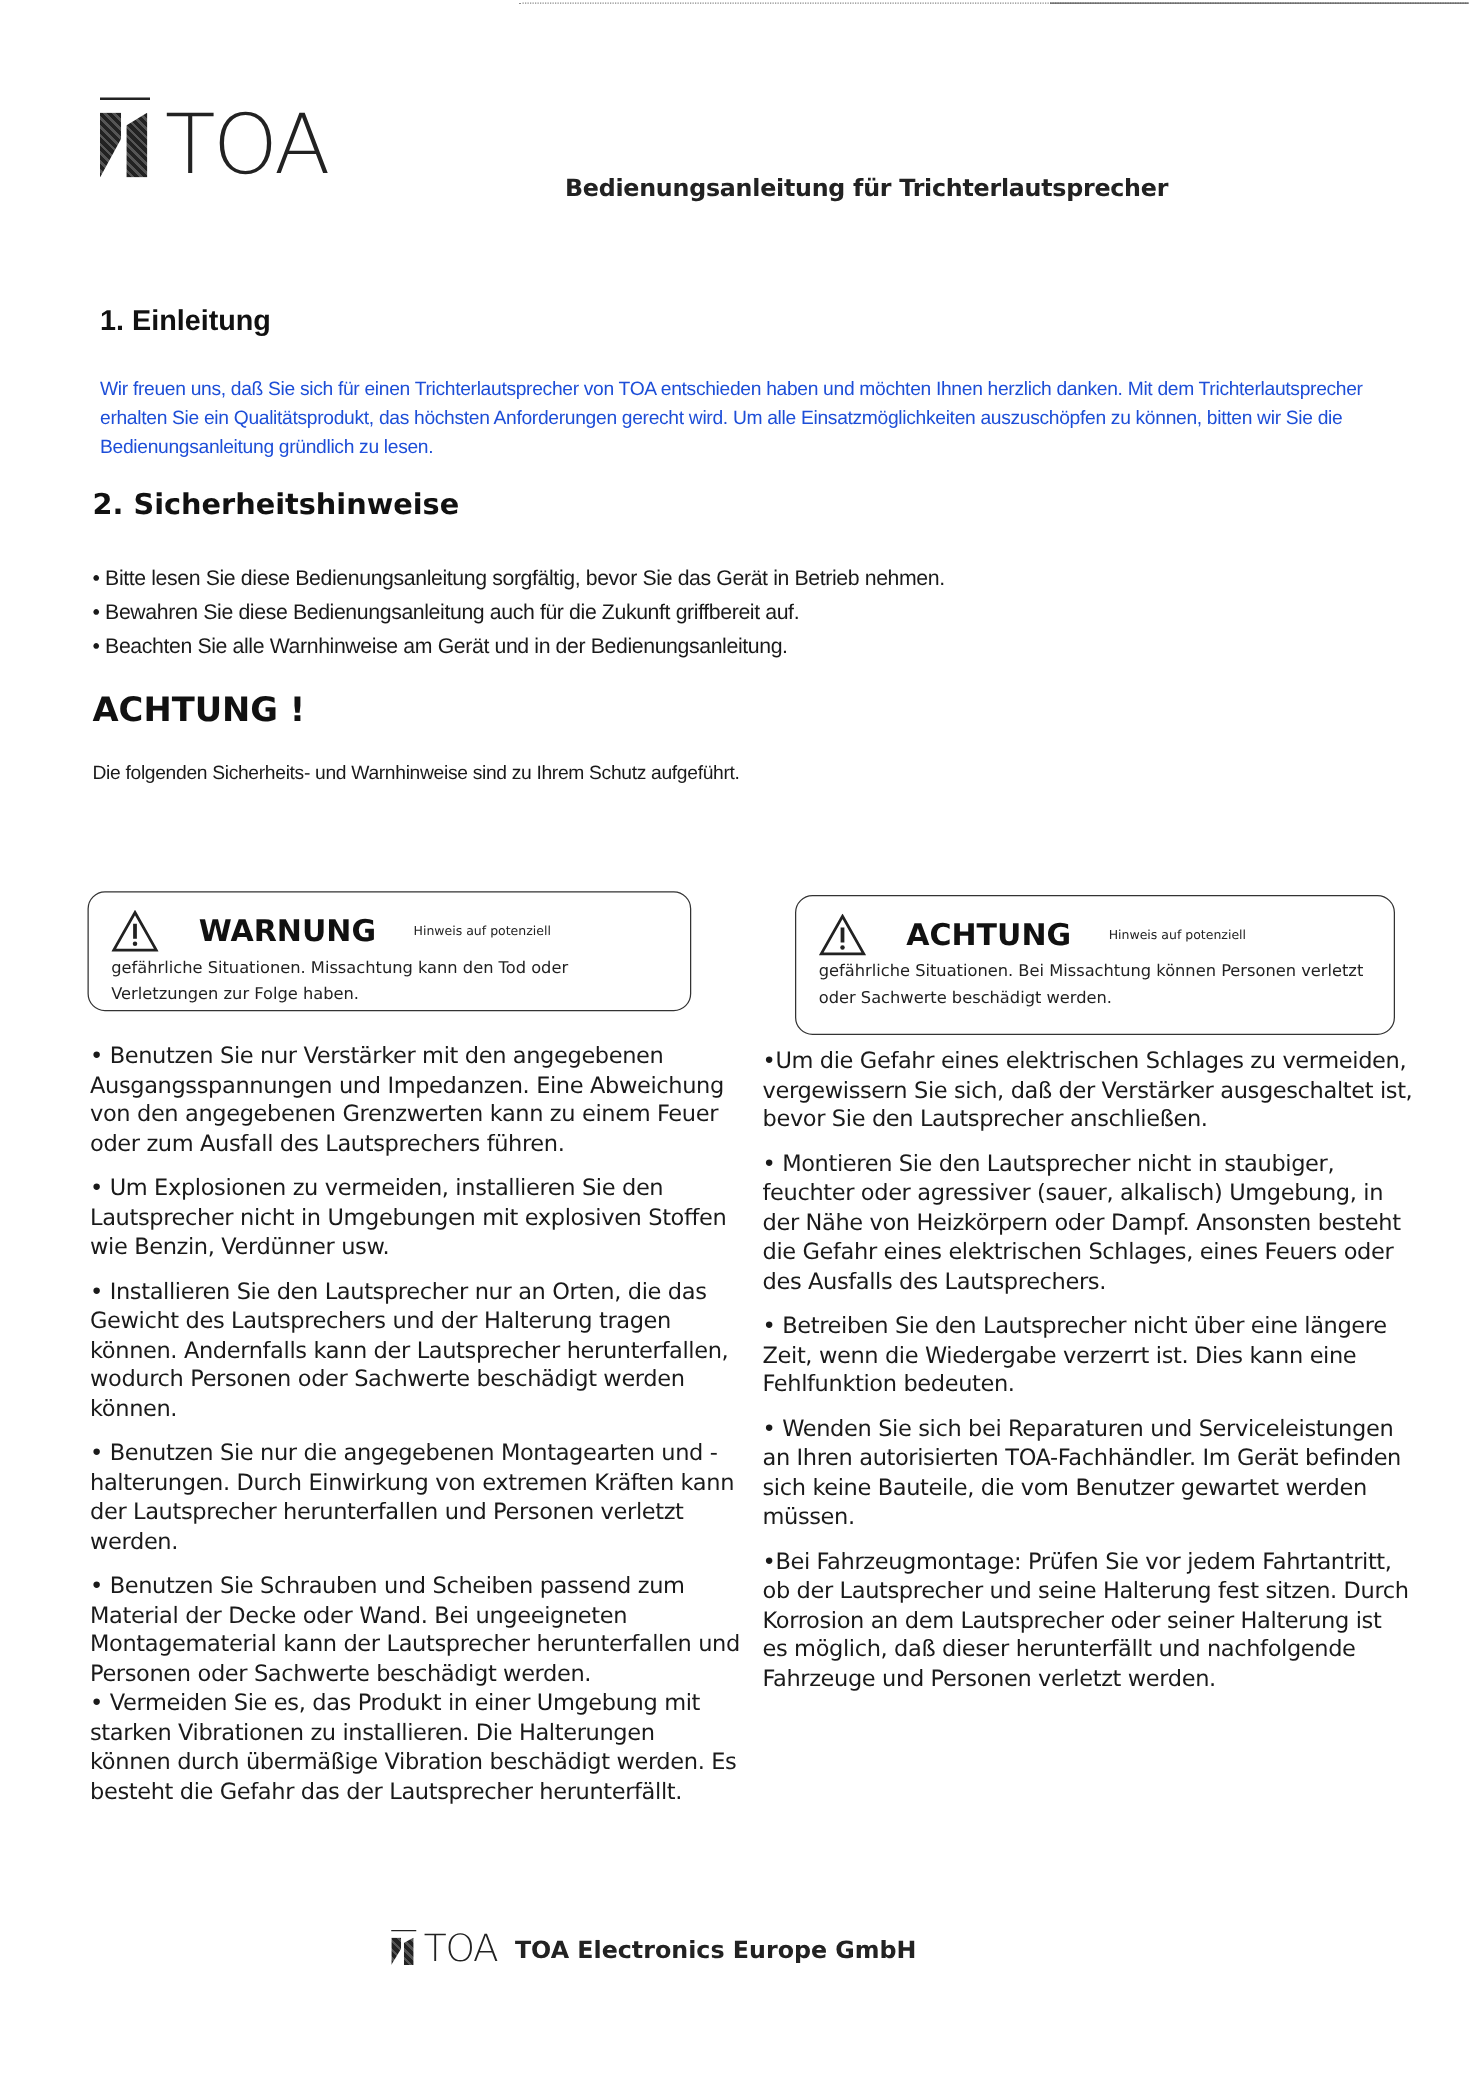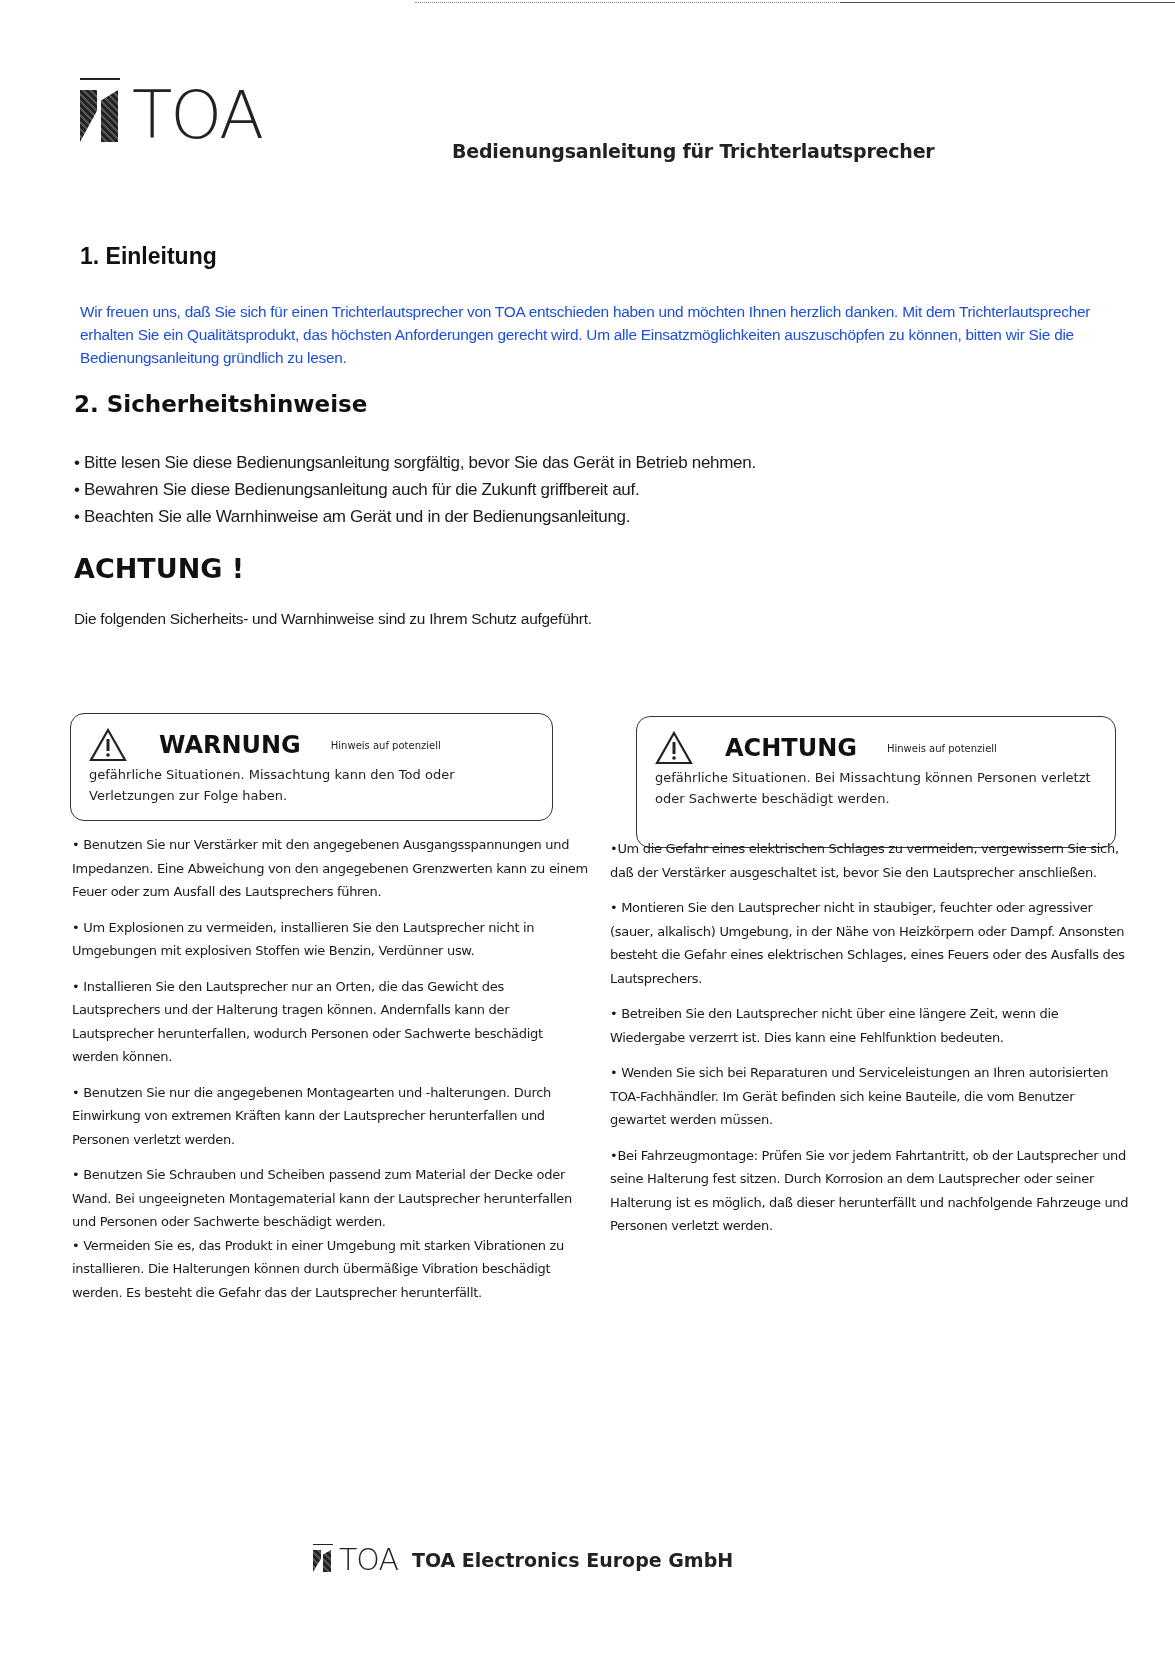--- a/index.html
+++ b/index.html
@@ -59,30 +59,30 @@
     .bullets-top li::before, .col li::before { content: "\2022\00a0"; }
     .achtung-text {
       position: absolute; left: 74px; top: 607px; width: 800px;
       font-size: 15.4px; line-height: 23px; letter-spacing: -0.25px;
       font-family: "Liberation Sans", sans-serif;
     }
     .notice {
       position: absolute; border: 1.5px solid #333; border-radius: 14px;
       padding: 14px 18px 10px 18px; box-sizing: border-box; background: #fff;
     }
-    .notice-warn { left: 70px; top: 713px; width: 483px; height: 108px; }
-    .notice-caut { left: 636px; top: 716px; width: 480px; height: 132px; }
+    .notice-warn { left: 70px; top: 713px; width: 483px; height: 96px; }
+    .notice-caut { left: 636px; top: 716px; width: 480px; height: 112px; }
     .notice .head { display: flex; align-items: center; }
     .notice .tri { width: 38px; height: 34px; margin-right: 32px; }
     .notice .label { font-weight: bold; font-size: 24px; margin-right: 30px; color: #111; }
     .notice .lead { font-size: 10px; color: #222; }
     .notice .rest { font-size: 13px; line-height: 21px; color: #222; margin-top: 2px; }
     .col {
       position: absolute; list-style: none; margin: 0; padding: 0;
-      font-size: 13px; line-height: 23.5px; color: #1a1a1a; letter-spacing: -0.3px;
+      font-size: 18px; line-height: 23.5px; color: #1a1a1a; letter-spacing: -0.3px;
     }
     .col-left { left: 72px; top: 833px; width: 520px; }
     .col-right { left: 610px; top: 837px; width: 520px; }
     .col li { margin-bottom: 12px; }
     .col li.tight { margin-bottom: 0; }
     .col-right li.nobul::before { content: "\2022"; }
     .footer {
       position: absolute; left: 313px; top: 1548px; display: flex; align-items: flex-end;
     }
     .footer .logo-mark .blk { width: 8px; height: 22px; }

